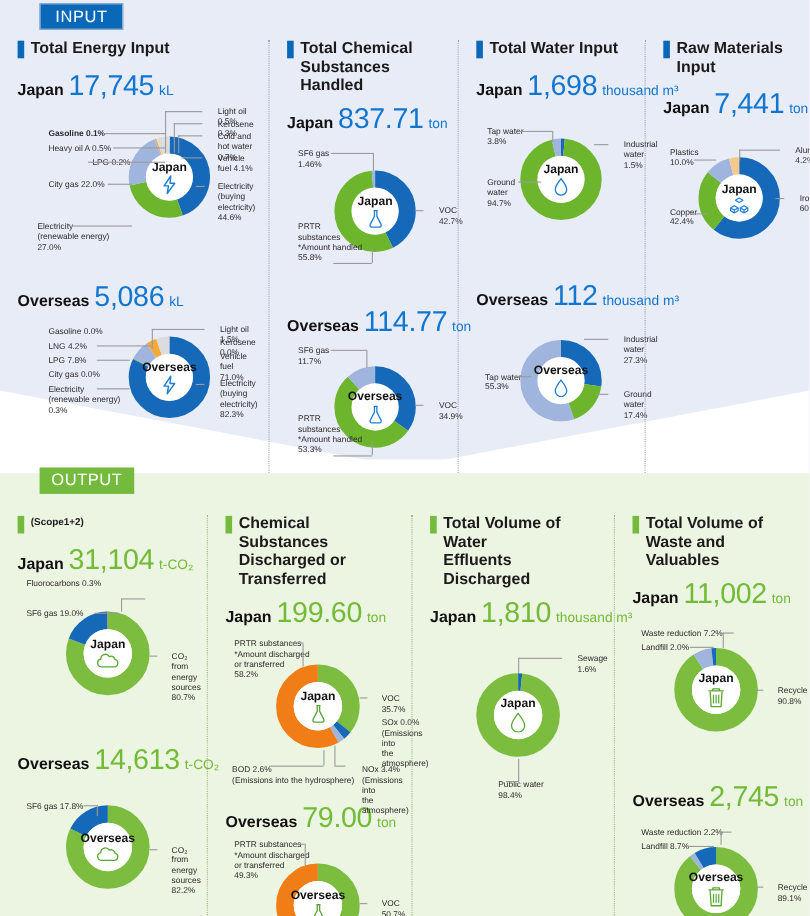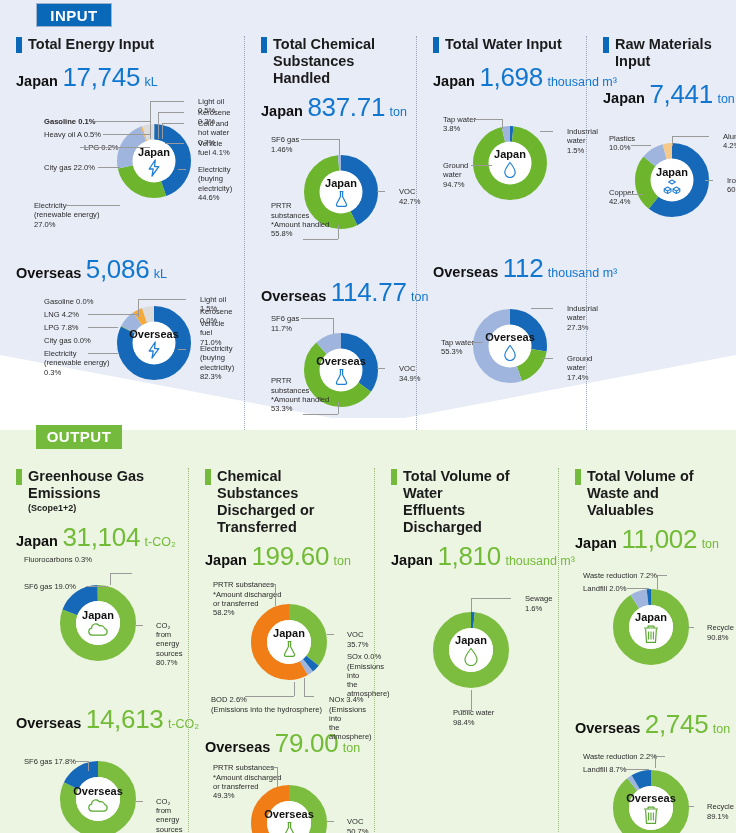--- a/index.html
+++ b/index.html
@@ -23,21 +23,21 @@
   .output-section {
     position:absolute; top:430px; left:0;
     width:736px; height:403px;
     background:#ecf4e2;
   }
 
   
   .badge {
     position:absolute;
     color:#fff;
-    font-weight:bold;
+    font-weight:normal;
     font-size:15px;
     letter-spacing:.5px;
     text-align:center;
     line-height:24px;
     height:24px;
   }
   .badge-input  { left:36px; top:3px;  width:76px; background:#0a68b8; border:1px solid #9fb3cf; }
   .badge-output { left:36px; top:425px; width:86px; background:#74bb3d; }
 
   
@@ -442,21 +442,20 @@
     </div>
   </div>
 </div>
 
 <div class="panels out">
 
   <div class="panel p1">
     <div class="ptitle">
       <span class="tbar"></span>
       <span>
-        <span>Greenhouse Gas Emissions</span>
         <span class="tsub">(Scope1+2)</span>
       </span>
     </div>
 
     <div class="amount" style="margin-top:8px;">
       <span class="reg">Japan</span>
       <span class="big">31,104</span>
       <span class="unit">t-CO₂</span>
     </div>
 

